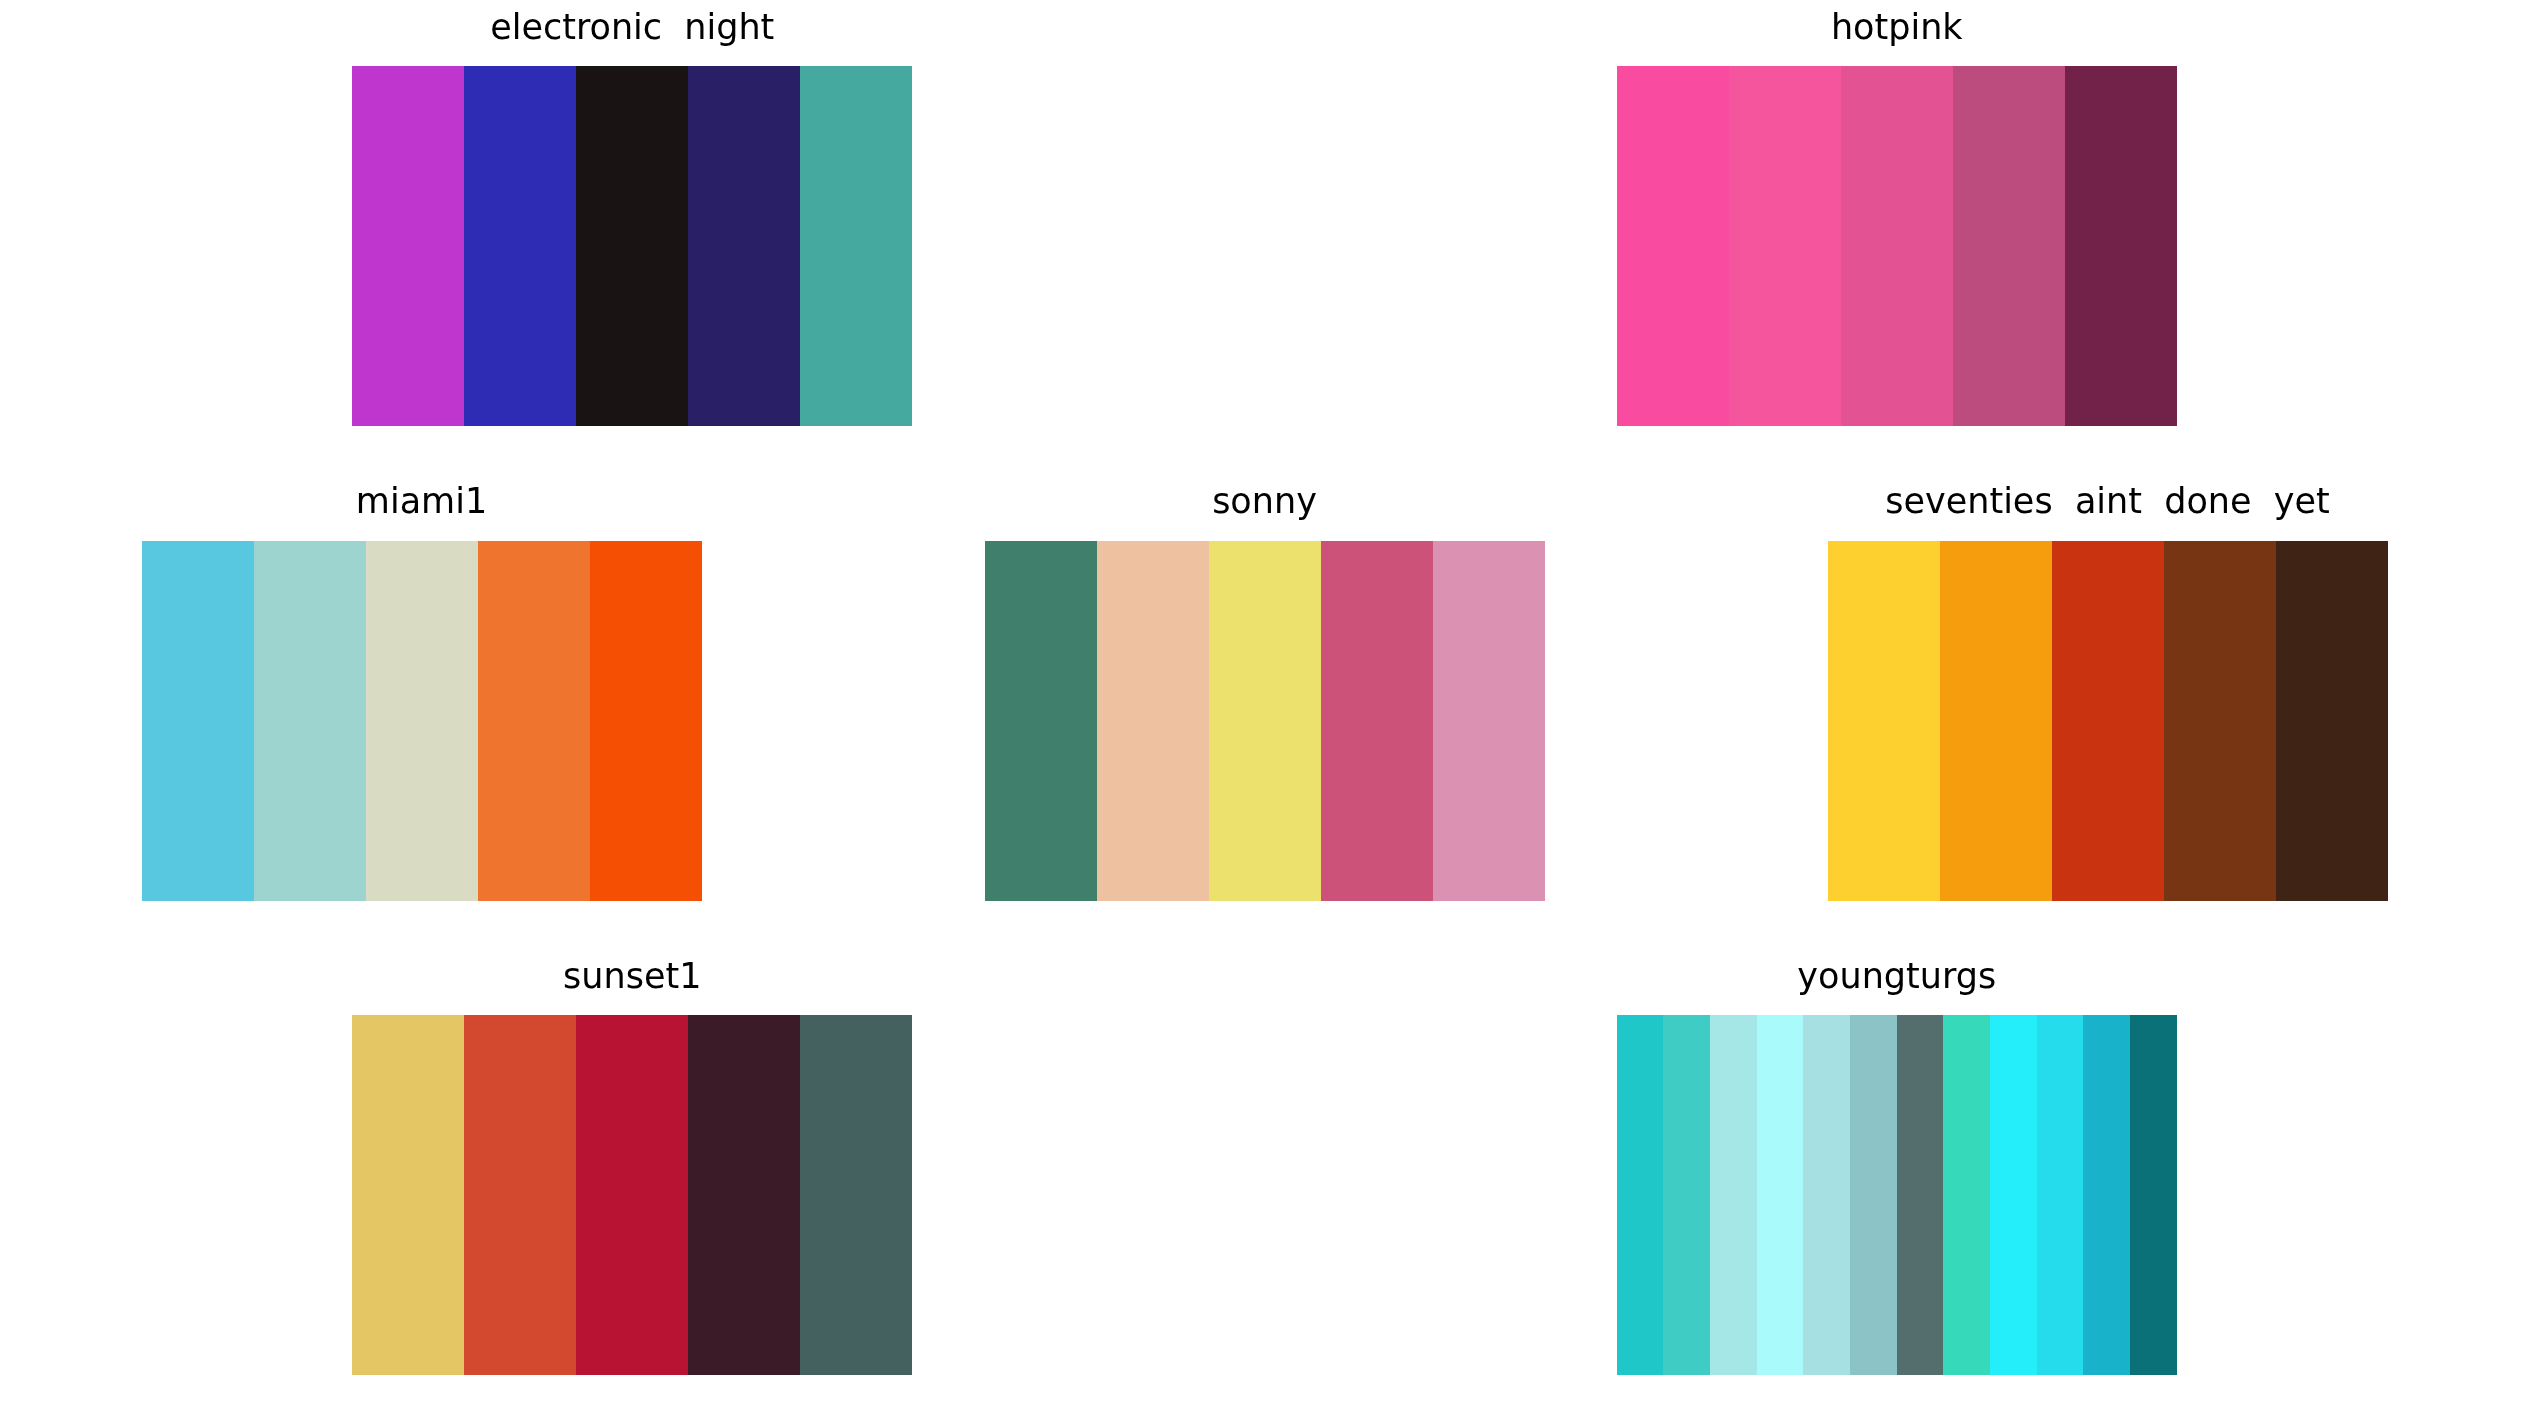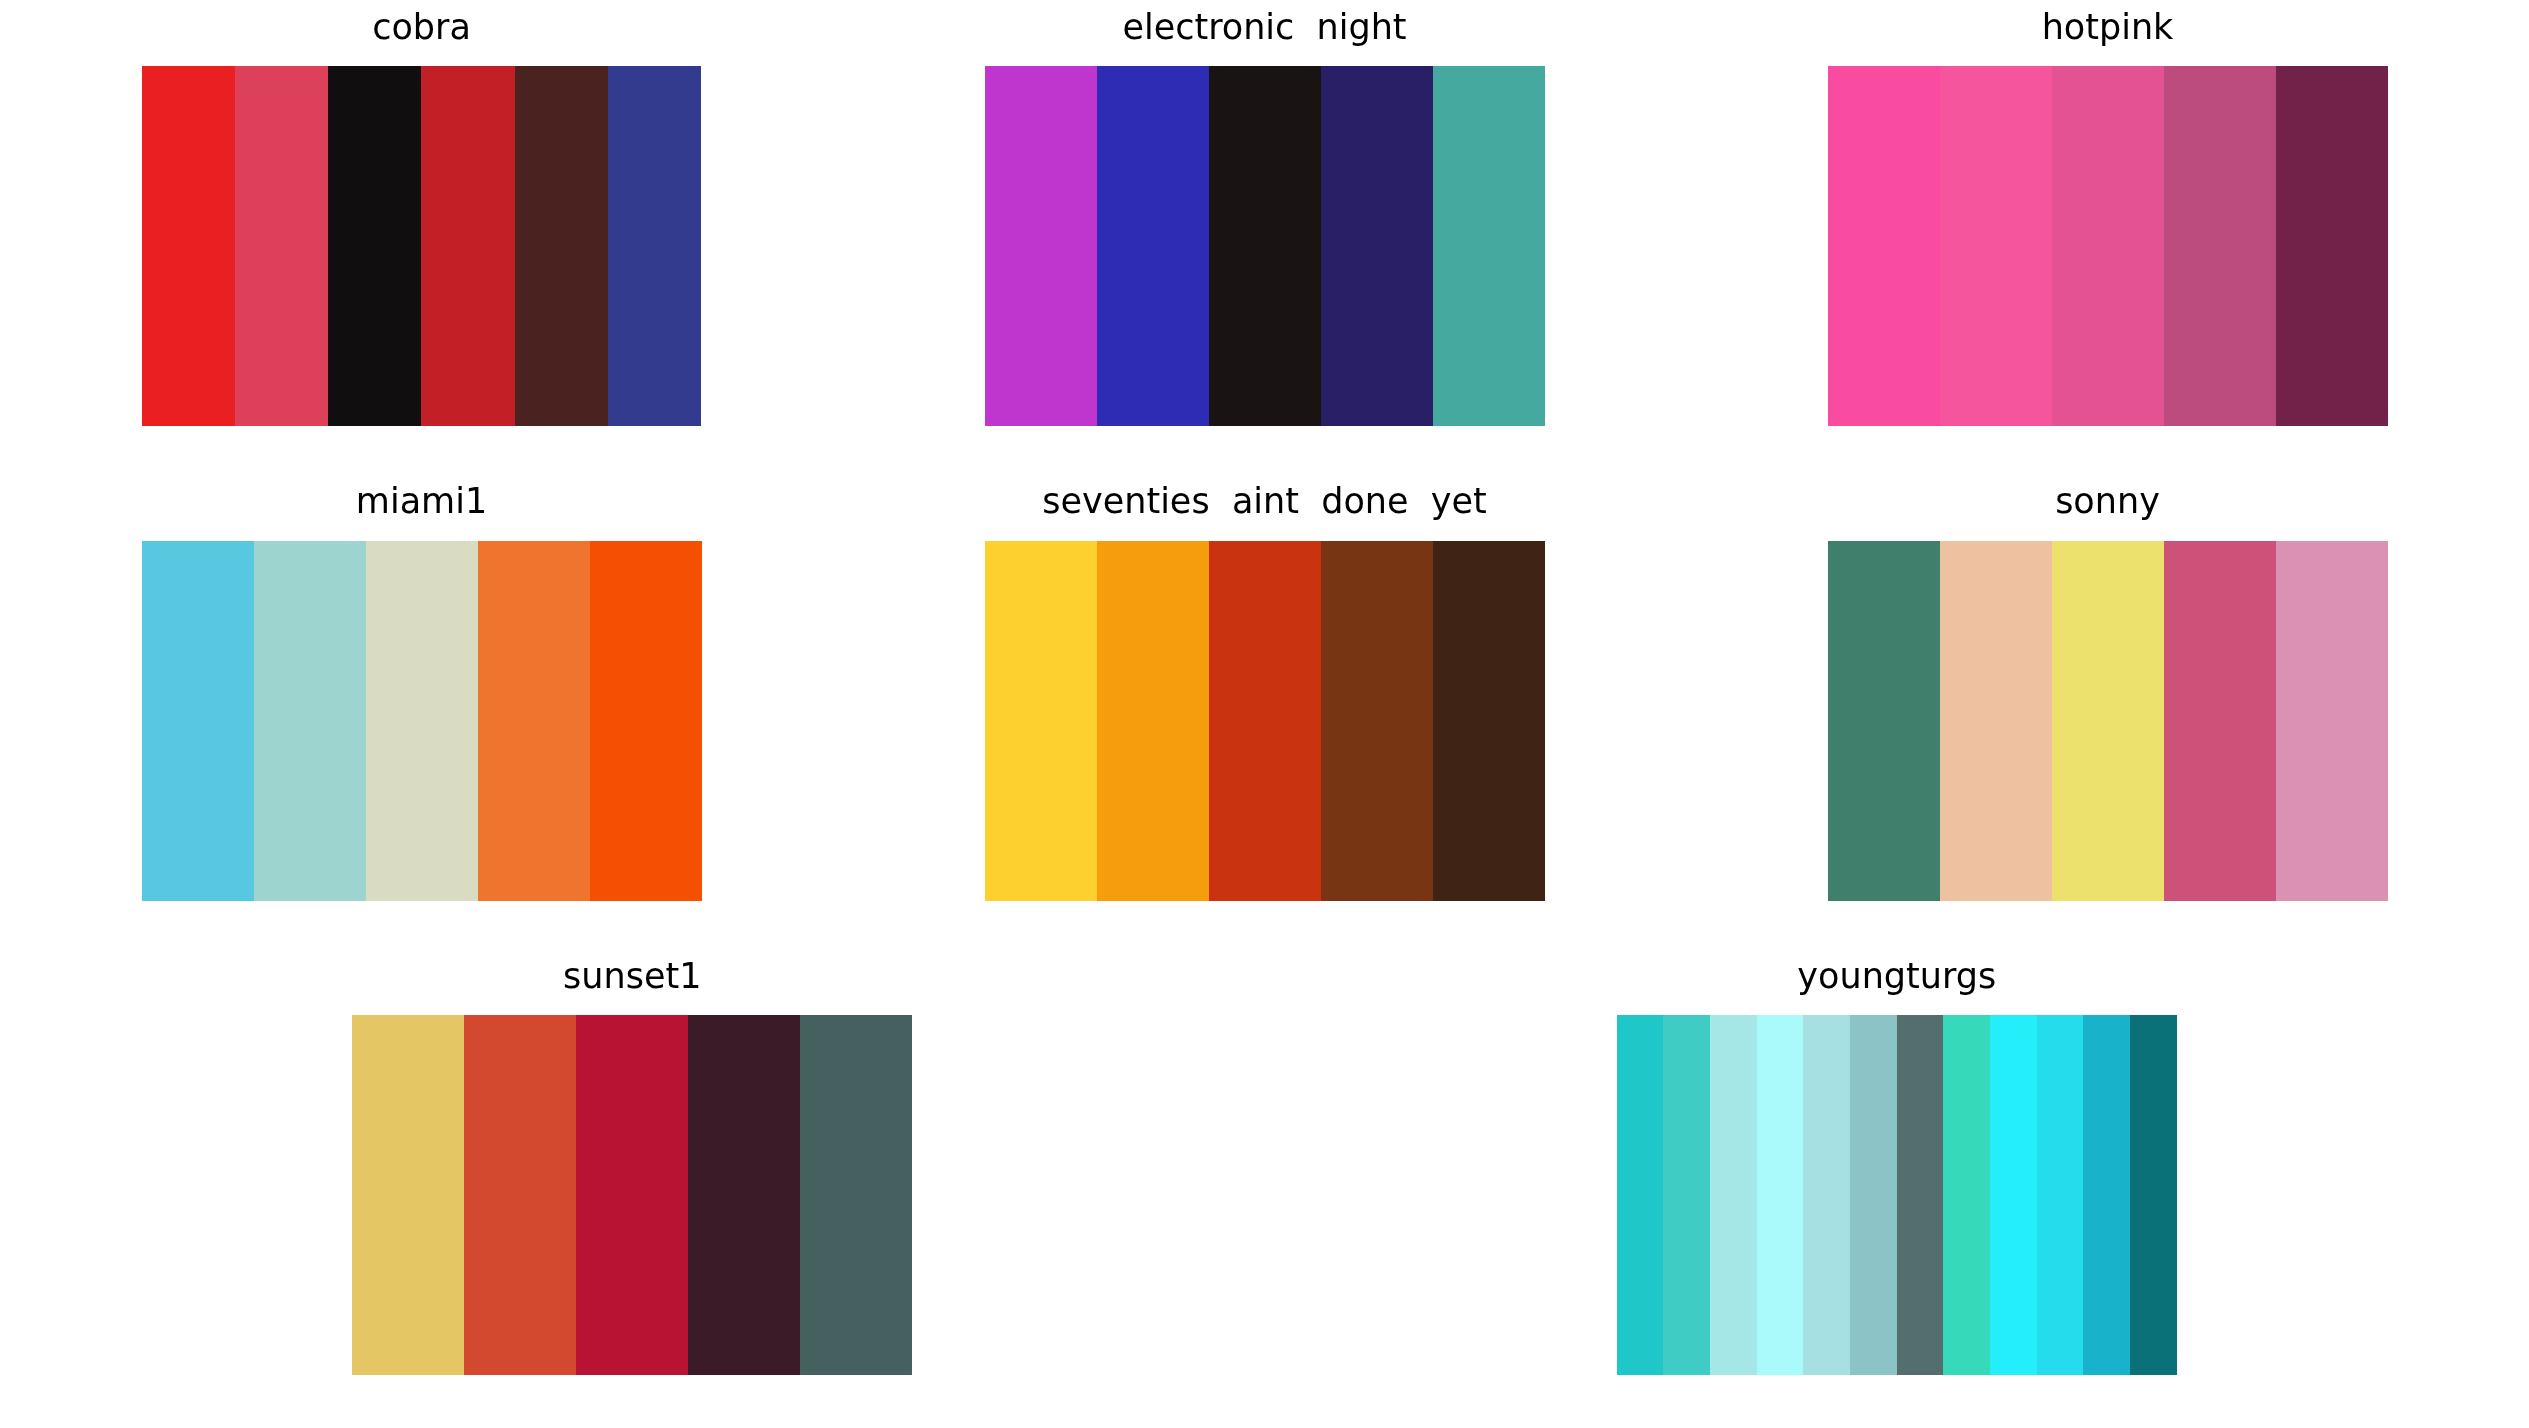--- a/index.html
+++ b/index.html
@@ -60,31 +60,20 @@
     flex: 1 1 0;
     height: 100%;
   }
 </style>
 </head>
 <body>
 
 <div id="palette-figure">
     <div class="palette-row">
       <div class="palette-cell">
-        <div class="palette-title">cobra</div>
-        <div class="palette-swatches">
-          <div class="swatch" title="#ea1f21" style="background: rgb(234, 31, 33);"></div>
-          <div class="swatch" title="#dd4059" style="background: rgb(221, 64, 89);"></div>
-          <div class="swatch" title="#100e0f" style="background: rgb(16, 14, 15);"></div>
-          <div class="swatch" title="#c21f26" style="background: rgb(194, 31, 38);"></div>
-          <div class="swatch" title="#4a2321" style="background: rgb(74, 35, 33);"></div>
-          <div class="swatch" title="#333b8f" style="background: rgb(51, 59, 143);"></div>
-        </div>
-      </div>
-      <div class="palette-cell">
         <div class="palette-title">electronic  night</div>
         <div class="palette-swatches">
           <div class="swatch" title="#bf36ce" style="background: rgb(191, 54, 206);"></div>
           <div class="swatch" title="#2e2bb5" style="background: rgb(46, 43, 181);"></div>
           <div class="swatch" title="#191313" style="background: rgb(25, 19, 19);"></div>
           <div class="swatch" title="#281f66" style="background: rgb(40, 31, 102);"></div>
           <div class="swatch" title="#46a99f" style="background: rgb(70, 169, 159);"></div>
         </div>
       </div>
       <div class="palette-cell">
@@ -103,37 +92,37 @@
         <div class="palette-title">miami1</div>
         <div class="palette-swatches">
           <div class="swatch" title="#58c8e0" style="background: rgb(88, 200, 224);"></div>
           <div class="swatch" title="#9ed4cf" style="background: rgb(158, 212, 207);"></div>
           <div class="swatch" title="#d9dcc3" style="background: rgb(217, 220, 195);"></div>
           <div class="swatch" title="#ef742d" style="background: rgb(239, 116, 45);"></div>
           <div class="swatch" title="#f44f02" style="background: rgb(244, 79, 2);"></div>
         </div>
       </div>
       <div class="palette-cell">
+        <div class="palette-title">sonny</div>
+        <div class="palette-swatches">
+          <div class="swatch" title="#3f7f6c" style="background: rgb(63, 127, 108);"></div>
+          <div class="swatch" title="#eec2a1" style="background: rgb(238, 194, 161);"></div>
+          <div class="swatch" title="#ece16d" style="background: rgb(236, 225, 109);"></div>
+          <div class="swatch" title="#cc527a" style="background: rgb(204, 82, 122);"></div>
+          <div class="swatch" title="#db92b2" style="background: rgb(219, 146, 178);"></div>
+        </div>
+      </div>
+      <div class="palette-cell">
         <div class="palette-title">seventies  aint  done  yet</div>
         <div class="palette-swatches">
           <div class="swatch" title="#fed02f" style="background: rgb(254, 208, 47);"></div>
           <div class="swatch" title="#f59d0c" style="background: rgb(245, 157, 12);"></div>
           <div class="swatch" title="#c93310" style="background: rgb(201, 51, 16);"></div>
           <div class="swatch" title="#783513" style="background: rgb(120, 53, 19);"></div>
           <div class="swatch" title="#3f2315" style="background: rgb(63, 35, 21);"></div>
-        </div>
-      </div>
-      <div class="palette-cell">
-        <div class="palette-title">sonny</div>
-        <div class="palette-swatches">
-          <div class="swatch" title="#3f7f6c" style="background: rgb(63, 127, 108);"></div>
-          <div class="swatch" title="#eec2a1" style="background: rgb(238, 194, 161);"></div>
-          <div class="swatch" title="#ece16d" style="background: rgb(236, 225, 109);"></div>
-          <div class="swatch" title="#cc527a" style="background: rgb(204, 82, 122);"></div>
-          <div class="swatch" title="#db92b2" style="background: rgb(219, 146, 178);"></div>
         </div>
       </div>
     </div>
     <div class="palette-row">
       <div class="palette-cell">
         <div class="palette-title">sunset1</div>
         <div class="palette-swatches">
           <div class="swatch" title="#e5c664" style="background: rgb(229, 198, 100);"></div>
           <div class="swatch" title="#d3492f" style="background: rgb(211, 73, 47);"></div>
           <div class="swatch" title="#b81333" style="background: rgb(184, 19, 51);"></div>

